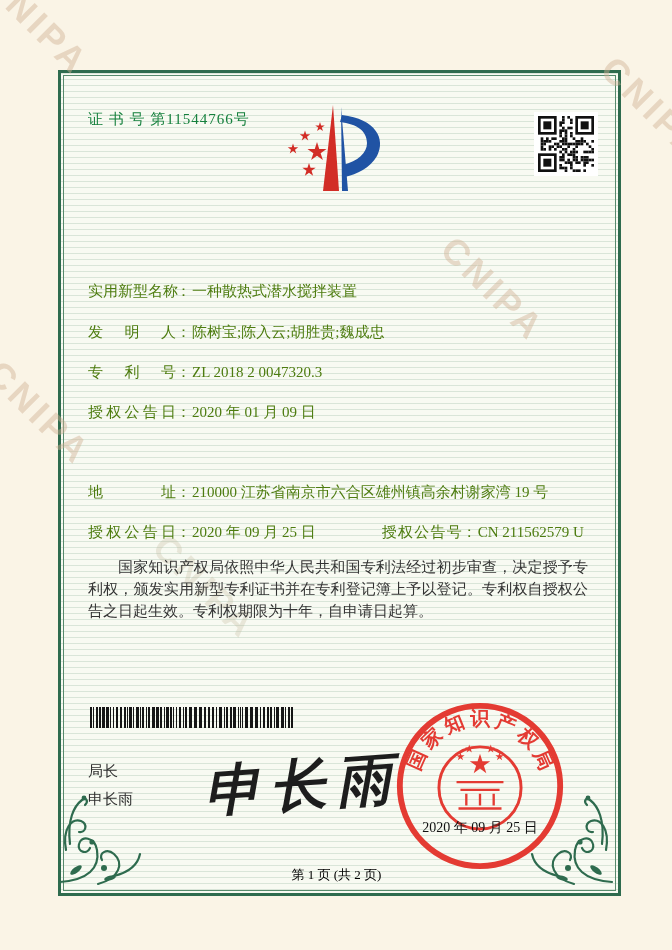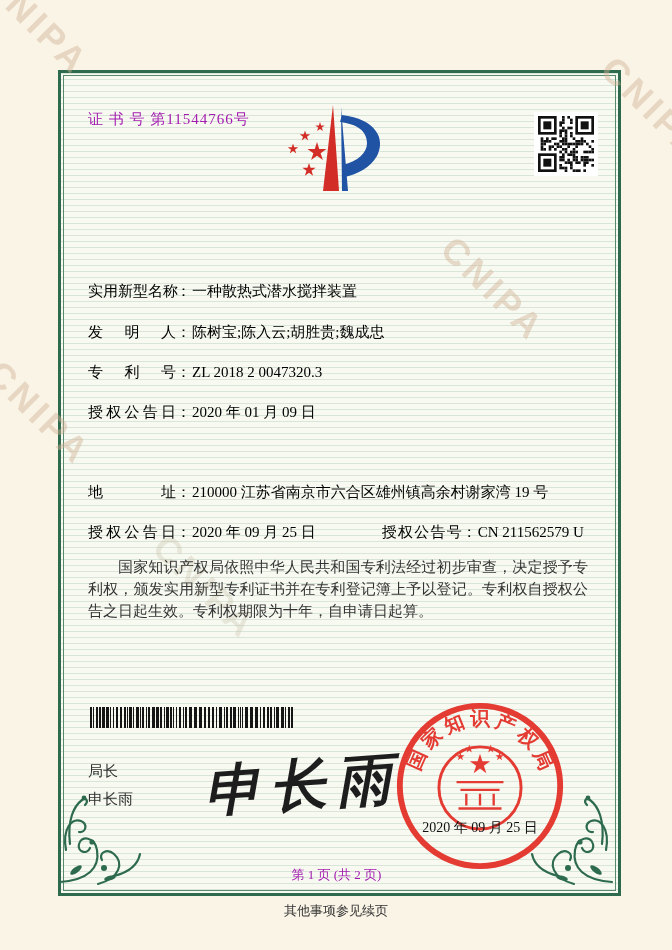--- a/index.html
+++ b/index.html
@@ -12,39 +12,39 @@
   .wm.faint{color:rgba(190,178,150,.28);}
   
   .frame{position:absolute;left:58px;top:70px;width:557px;height:820px;z-index:1;
          border:3px solid #2e6b4e;
          background:
            repeating-linear-gradient(180deg, rgba(126,166,140,.25) 0 1px, rgba(0,0,0,0) 1px 6px),
            #f8faf2;}
   .frame-inner{position:absolute;inset:2px;border:1px solid #578a6d;}
   .content{position:absolute;left:0;top:0;width:672px;height:950px;z-index:3;}
   .abs{position:absolute;}
-  .certno{left:88px;top:110px;font-size:15px;letter-spacing:1px;color:#a21caf;}
+  .certno{left:88px;top:110px;font-size:15px;letter-spacing:1px;color:#15803d;}
   .title{left:0;top:202px;width:672px;text-align:center;font-size:32px;font-weight:bold;
          letter-spacing:7px;color:#141414;}
-  .row{left:88px;width:520px;font-size:15px;color:#000000;white-space:nowrap;}
+  .row{left:88px;width:520px;font-size:15px;color:#4d7c0f;white-space:nowrap;}
   .flabel{display:inline-block;width:72px;text-align:justify;text-align-last:justify;}
   .colon{display:inline-block;width:14px;}
   .fvalue{margin-left:2px;}
   .flabel2{display:inline-block;width:80px;text-align:justify;text-align-last:justify;margin-left:66px;}
   .paras{left:88px;top:556px;width:500px;font-size:15px;line-height:22px;text-align:justify;color:#333;}
   .paras p{margin:0;text-indent:2em;}
   .director{left:88px;font-size:15px;color:#2e2e2e;}
   .sig{left:198px;top:742px;width:215px;height:90px;}
   .sig text{font-size:56px;font-style:italic;font-weight:bold;fill:#1d1d1d;
             font-family:"Liberation Serif","DejaVu Serif",serif;letter-spacing:10px;}
   .seal-svg{left:392px;top:698px;width:176px;height:176px;opacity:.92;}
   #seal-text-g text{fill:#e32b23;font-size:20px;font-weight:bold;
             font-family:"Liberation Serif","DejaVu Serif",serif;}
   .seal-date{left:398px;top:819px;width:164px;text-align:center;font-size:14px;color:#111;z-index:4;}
-  .footer-page{left:58px;top:866px;width:557px;text-align:center;font-size:13px;color:#a21caf;}
+  .footer-page{left:58px;top:866px;width:557px;text-align:center;font-size:13px;color:#000000;}
   .contnote{left:0;top:902px;width:672px;text-align:center;font-size:13px;color:#333;}
   .qr-wrap{left:534px;top:112px;width:64px;height:64px;background:#fff;}
   .flourish{z-index:4;}
 </style>
 </head>
 <body>
 
 <div class="page">
 
   <svg width="0" height="0">
@@ -366,16 +366,15 @@
           <path d="M66,86 L114,86"></path>
           <path d="M70,94 L110,94"></path>
           <path d="M76,98 L76,110 M90,98 L90,110 M104,98 L104,110"></path>
           <path d="M68,113 L112,113"></path>
         </g>
       </g>
     </svg>
     <div class="abs seal-date">2020 年 09 月 25 日</div>
 
     <div class="abs footer-page">第 1 页 (共 2 页)</div>
-    <div class="abs contnote">其他事项参见续页</div>
 
   </div>
 </div>
 
 </body></html>

